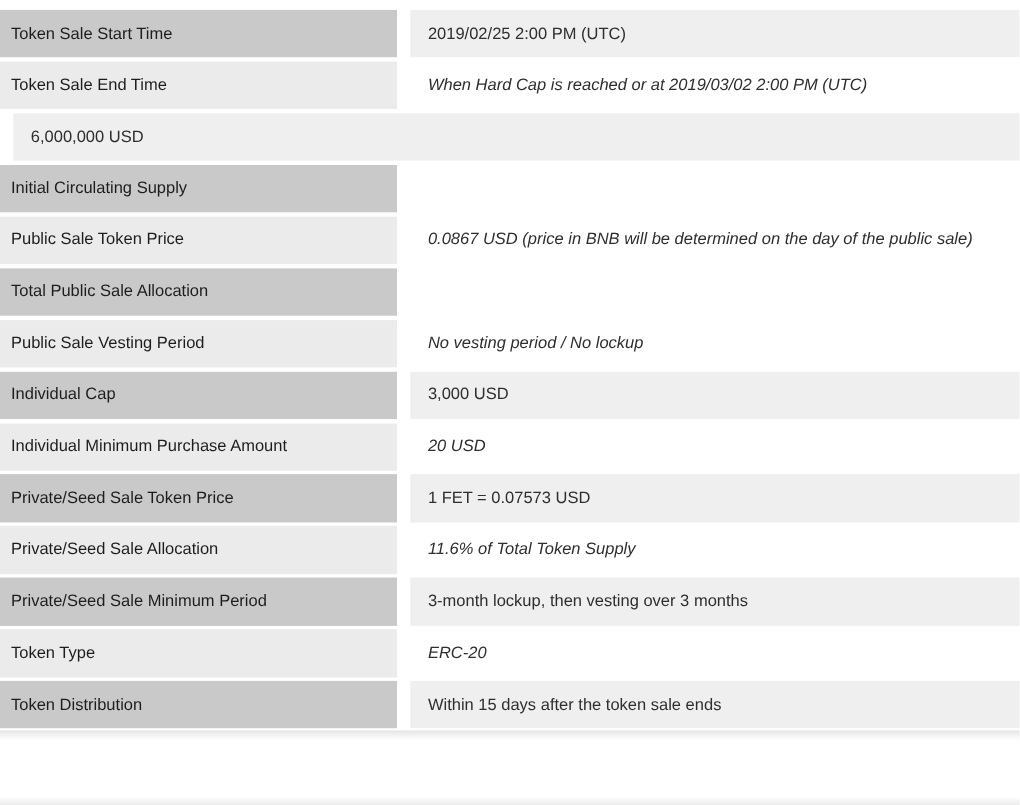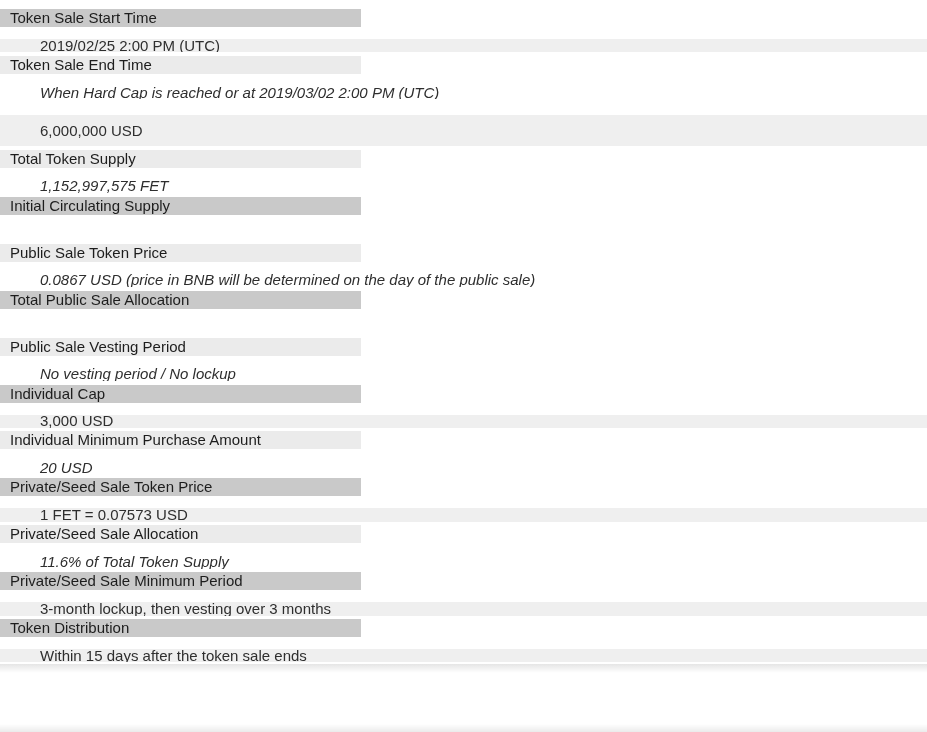--- a/index.html
+++ b/index.html
@@ -14,21 +14,20 @@
     background: var(--page-bg, #ffffff);
     font-family: "Liberation Sans", "DejaVu Sans", sans-serif;
   }
   .info-table {
     padding-top: 9px;
   }
   .row {
     display: flex;
     height: 43.3px;
     margin-bottom: 3.65px;
-    flex-direction: column;
   }
   .cell {
     display: flex;
     align-items: center;
     box-sizing: border-box;
     font-size: 15px;
     line-height: 1.2;
     white-space: nowrap;
   }
   .cell.label {
@@ -38,21 +37,21 @@
   }
   .row.stripe-a .cell.label { background: var(--label-cell-dark, #c9c9c9); }
   .row.stripe-b .cell.label { background: var(--label-cell-light, #ebebeb); }
   .col-gap {
     width: 12px;
     flex: 0 0 12px;
     background: var(--page-bg, #ffffff);
   }
   .cell.value {
     flex: 1;
-    padding-left: 40px;
+    padding-left: 16px;
     color: var(--value-text, #2e2e2e);
     overflow: hidden;
   }
   .row.stripe-a .cell.value { background: var(--value-cell-shaded, #efefef); }
   .row.stripe-b .cell.value { background: var(--value-cell-white, #ffffff); font-style: italic; }
   .table-bottom-shadow {
     height: 9px;
     margin-top: -2px;
     background: linear-gradient(to bottom, rgba(0,0,0,0.10), rgba(0,0,0,0));
   }
@@ -79,25 +78,20 @@
     <div class="cell label">Token Sale End Time</div>
     <div class="col-gap"></div>
     <div class="cell value">When Hard Cap is reached or at 2019/03/02 2:00 PM (UTC)</div>
   </div>
 
   <div class="row stripe-a">
     <div class="col-gap"></div>
     <div class="cell value">6,000,000 USD</div>
   </div>
 
-  <div class="row stripe-b">
-    <div class="cell label">Total Token Supply</div>
-    <div class="col-gap"></div>
-    <div class="cell value">1,152,997,575 FET</div>
-  </div>
 
   <div class="row stripe-a">
     <div class="cell label">Initial Circulating Supply</div>
     <div class="col-gap"></div>
   </div>
 
   <div class="row stripe-b">
     <div class="cell label">Public Sale Token Price</div>
     <div class="col-gap"></div>
     <div class="cell value">0.0867 USD (price in BNB will be determined on the day of the public sale)</div>
@@ -137,20 +131,25 @@
     <div class="col-gap"></div>
     <div class="cell value">11.6% of Total Token Supply</div>
   </div>
 
   <div class="row stripe-a">
     <div class="cell label">Private/Seed Sale Minimum Period</div>
     <div class="col-gap"></div>
     <div class="cell value">3-month lockup, then vesting over 3 months</div>
   </div>
 
+  <div class="row stripe-b">
+    <div class="cell label">Token Type</div>
+    <div class="col-gap"></div>
+    <div class="cell value">ERC-20</div>
+  </div>
 
   <div class="row stripe-a">
     <div class="cell label">Token Distribution</div>
     <div class="col-gap"></div>
     <div class="cell value">Within 15 days after the token sale ends</div>
   </div>
 </div>
 <div class="table-bottom-shadow"></div>
 <div class="page-bottom-shadow"></div>
 

